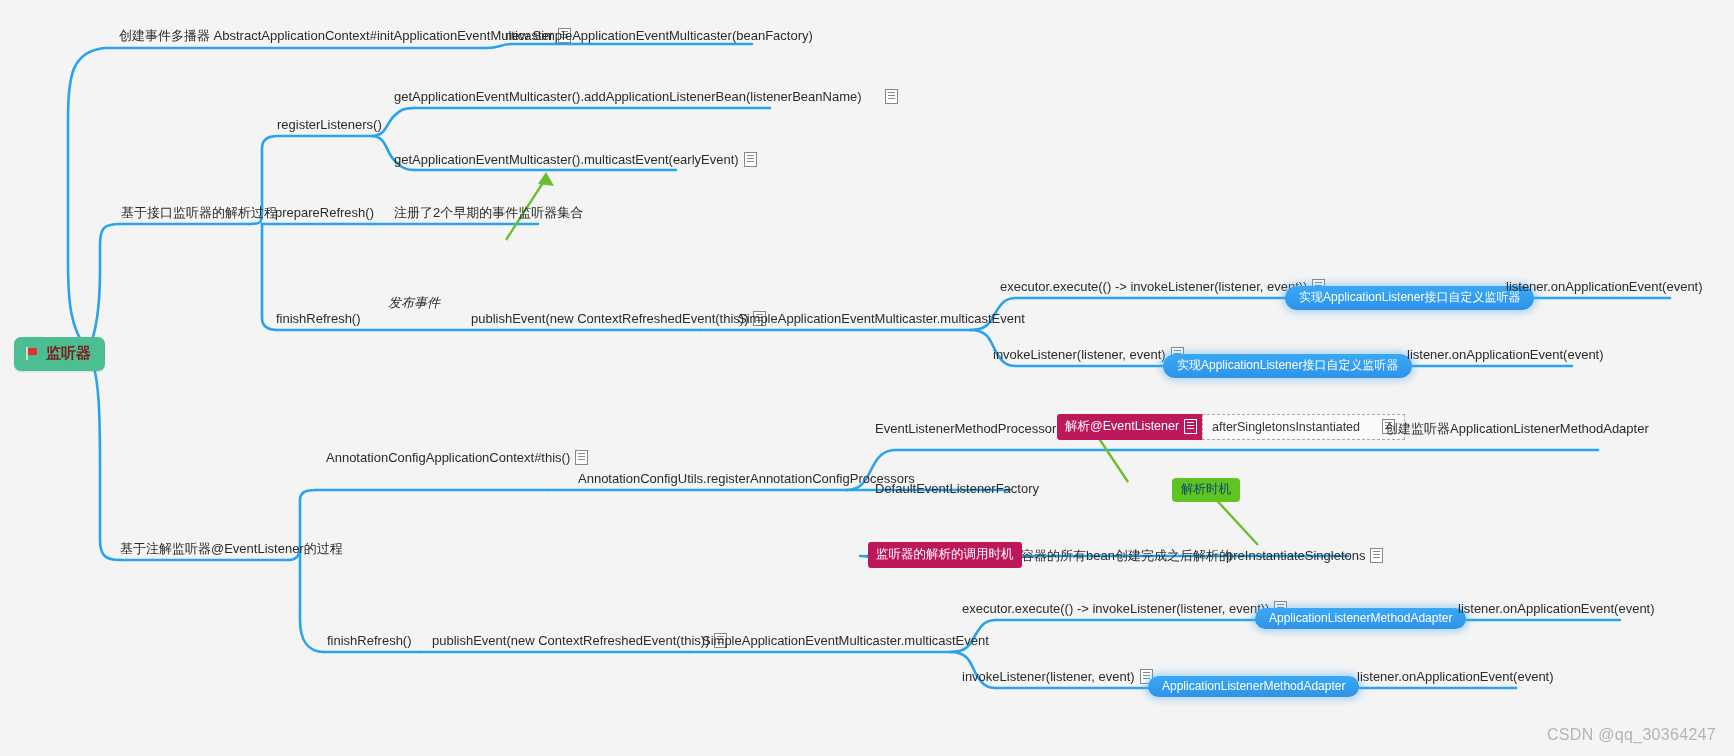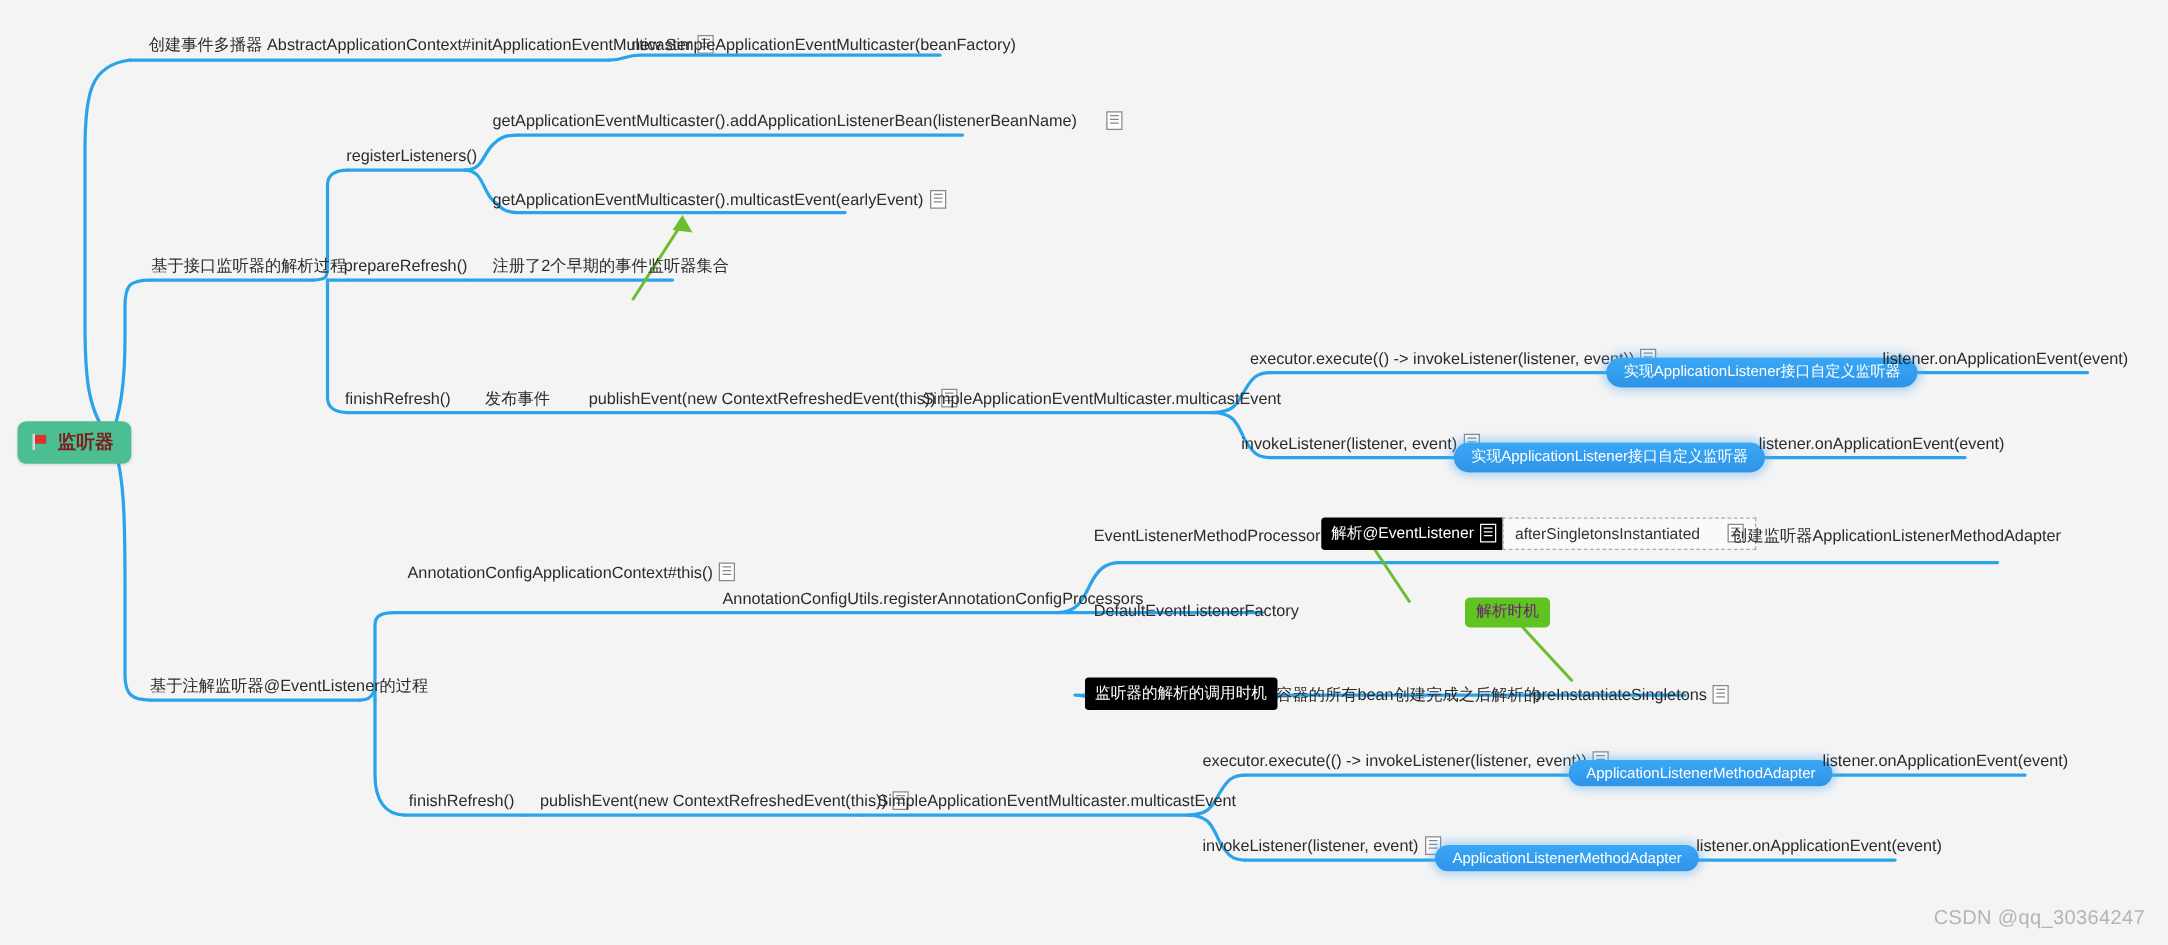--- a/index.html
+++ b/index.html
@@ -60,31 +60,31 @@
   .badge-blue{
     background:linear-gradient(180deg,#39a8f5 0%,#2f93e8 100%);
     color:#fff;font-size:12px;
     border-radius:50%/50%;
     border-radius:14px;
     padding:3px 14px 4px;
     box-shadow:0 0 7px 3px rgba(90,175,245,.45);
     display:inline-block;
   }
   .badge-red{
-    background:#000000;
+    background:#be185d;
     color:#fff;font-size:12.5px;
     border-radius:3px;
     padding:4px 8px 5px;
     display:flex;align-items:center;gap:5px;
   }
   .badge-red .note-icon{border-color:#fff;background:transparent;}
   .badge-red .note-icon::before{background:#fff;box-shadow:0 3px 0 #fff,0 6px 0 #fff;}
   .badge-green{
     background:#5fc321;
-    color:#701a75;font-size:12.5px;
+    color:#0c4a6e;font-size:12.5px;
     border-radius:4px;
     padding:3px 9px 4px;
     display:inline-block;
     font-family:Liberation Serif, serif;
   }
   .dashed-box{
     border:1px dashed #aaa;
     background:#fafafa;
     padding:4px 9px 5px;
     font-size:12.5px;
@@ -208,21 +208,21 @@
   <div class="node" style="left:275px;top:205px;">
     <span class="txt">prepareRefresh()</span>
   </div>
   <div class="node" style="left:394px;top:205px;">
     <span class="txt">注册了2个早期的事件监听器集合</span>
   </div>
 
   <div class="node" style="left:276px;top:311px;">
     <span class="txt">finishRefresh()</span>
   </div>
-  <div class="node" style="left:388px;top:311px;">
+  <div class="node" style="left:388px;top:295px;font-style:italic;">
     <span class="txt">发布事件</span>
   </div>
   <div class="node" style="left:471px;top:311px;">
     <span class="txt">publishEvent(new ContextRefreshedEvent(this))</span>
     <span class="note-icon"></span>
   </div>
   <div class="node" style="left:738px;top:311px;">
     <span class="txt">SimpleApplicationEventMulticaster.multicastEvent</span>
   </div>
 

